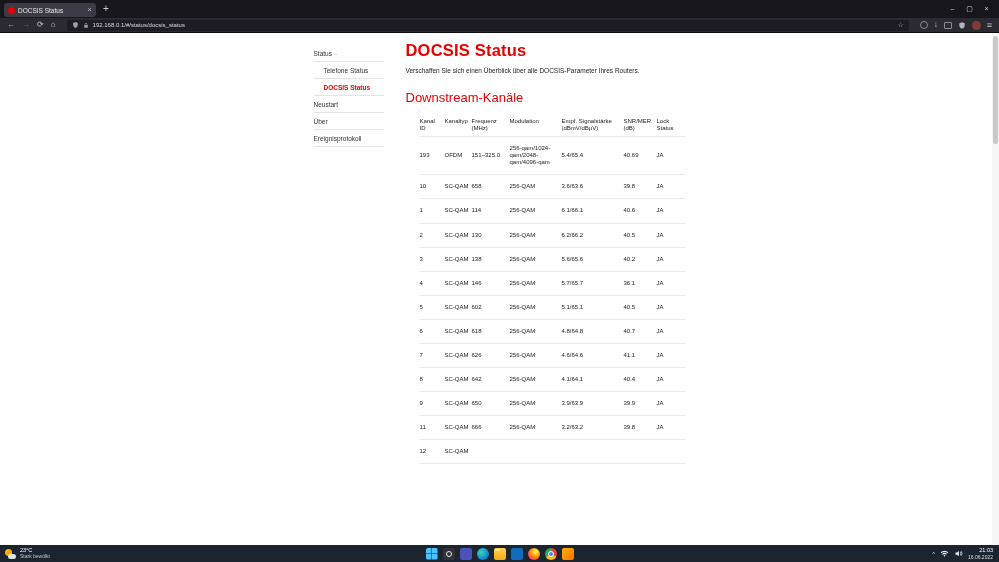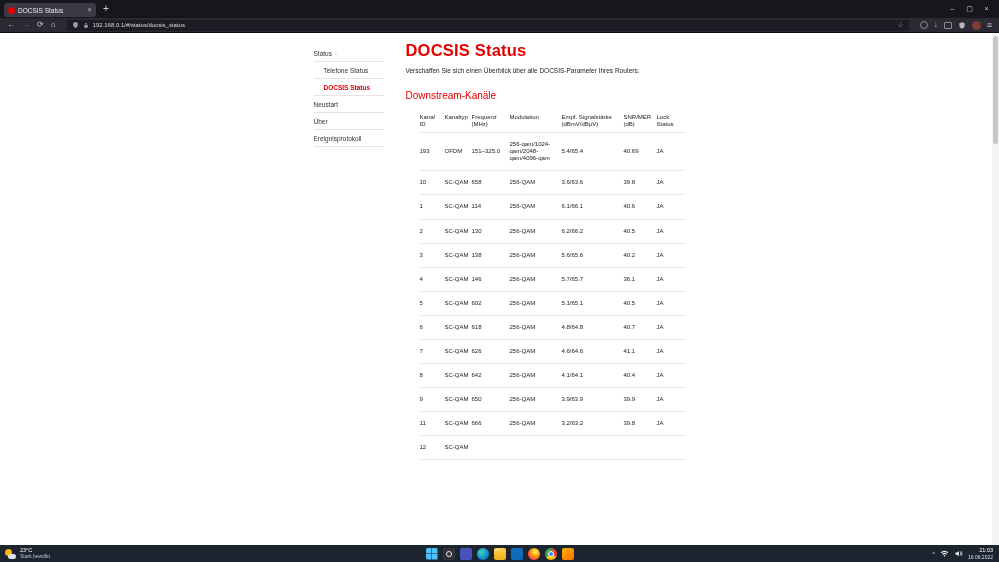--- a/index.html
+++ b/index.html
@@ -39,21 +39,21 @@
   .sidebar{width:70px;flex:none;padding-top:4px;}
   .side-item{font-size:6.5px;color:#333;padding:5px 0 4px;border-bottom:1px solid #e4e4e4;
              display:flex;align-items:center;}
   .side-item.child{padding-left:10px;}
   .side-item.active{color:#e60000;font-weight:bold;}
   .caret{color:#999;margin-left:3px;font-size:6px;}
 
   .main{flex:1;min-width:0;}
   .page-title{color:#e60000;font-size:16.5px;font-weight:bold;margin:0 0 7px;letter-spacing:.2px;}
   .subtitle{font-size:6.5px;color:#222;margin:0 0 16px;}
-  .section-title{color:#e60000;font-size:10px;font-weight:500;margin:0 0 10px;}
+  .section-title{color:#e60000;font-size:13px;font-weight:500;margin:0 0 10px;}
 
   .tbl{display:table;width:265px;margin-left:14px;border-collapse:collapse;table-layout:fixed;}
   .tr{display:table-row;}
   .th,.td{display:table-cell;border-bottom:1px solid #e9e9e9;font-size:6px;color:#222;
           padding:8px 3px 8px 0;line-height:1.18;overflow-wrap:break-word;}
   .th{vertical-align:top;padding-top:3px;padding-bottom:4px;}
   .td{vertical-align:middle;}
   .col0{width:25px;} .col1{width:27px;} .col2{width:38px;} .col3{width:52px;}
   .col4{width:62px;} .col5{width:33px;} .col6{width:28px;}
 

